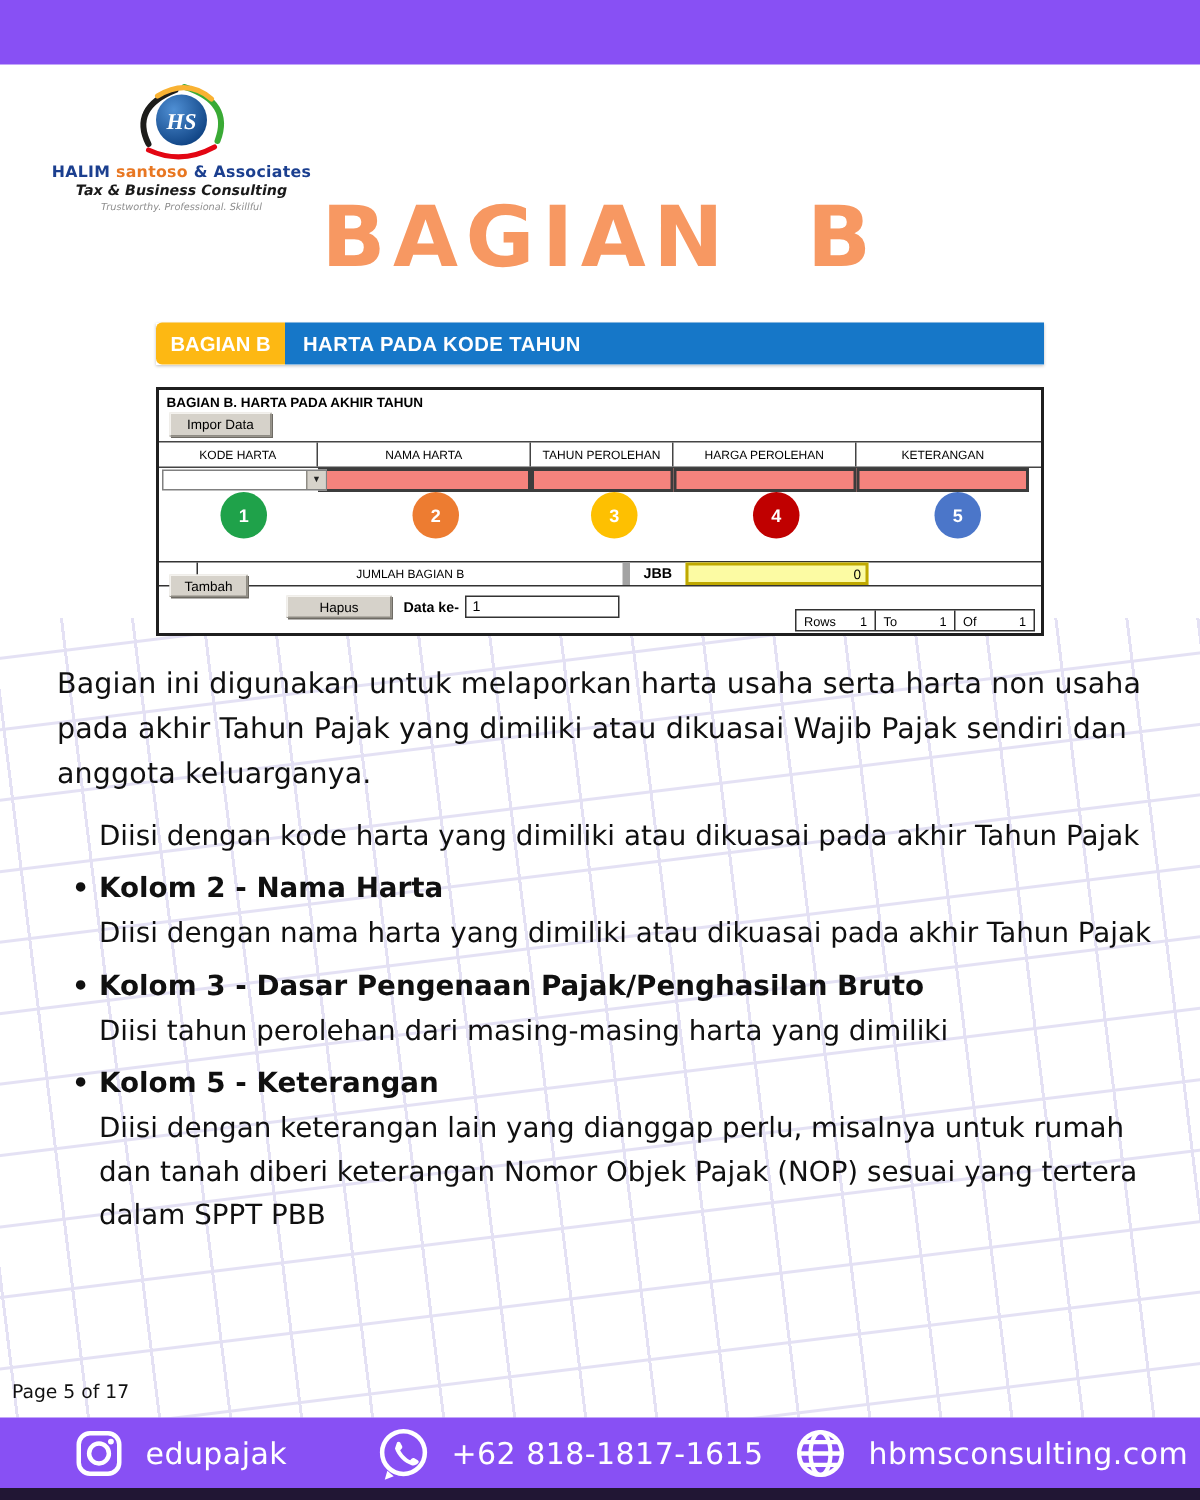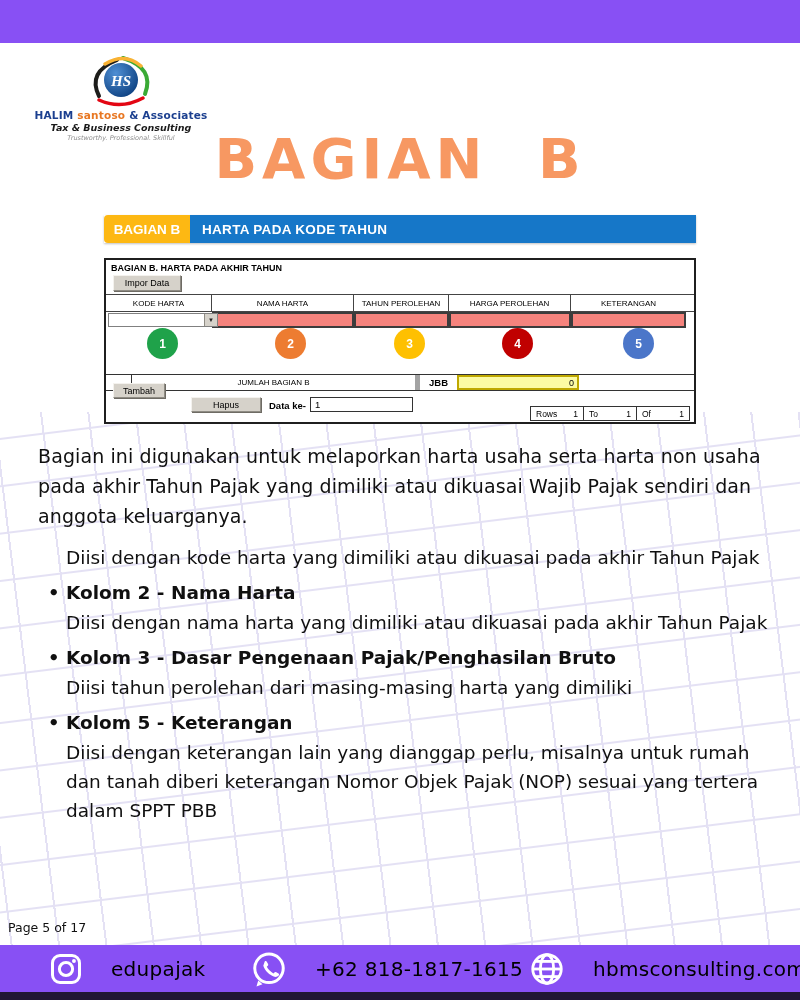--- a/index.html
+++ b/index.html
@@ -95,21 +95,21 @@
   .intro { font-size:19px; line-height:30px; letter-spacing:.1px; }
   .bullets { list-style:none; margin-top:12px; width:712px; }
   .bullets li { position:relative; padding-left:28px; margin-bottom:8px; }
   .b-head { font-size:18.5px; font-weight:bold; line-height:26px; margin-bottom:2px; }
   .b-head::before { content:"•"; position:absolute; left:10px; font-size:18px; }
   .b-desc { font-size:18.5px; line-height:29px; width:706px; }
 
   .page-ind { position:absolute; left:8px; top:920px; font-size:12.5px; color:#111; z-index:2; }
 
   
-  .f-item { position:absolute; display:flex; align-items:center; gap:27px; color:#000000; }
+  .f-item { position:absolute; display:flex; align-items:center; gap:13px; color:#ffffff; }
   .f-item .label { font-size:20px; letter-spacing:.3px; }
   .f-ig { left:48px; } .f-wa { left:250px; } .f-web { left:528px; }
 </style>
 </head>
 <body>
 
 <div class="page">
 
   <div class="topbar" style="background: rgb(136, 80, 244);"></div>
 

